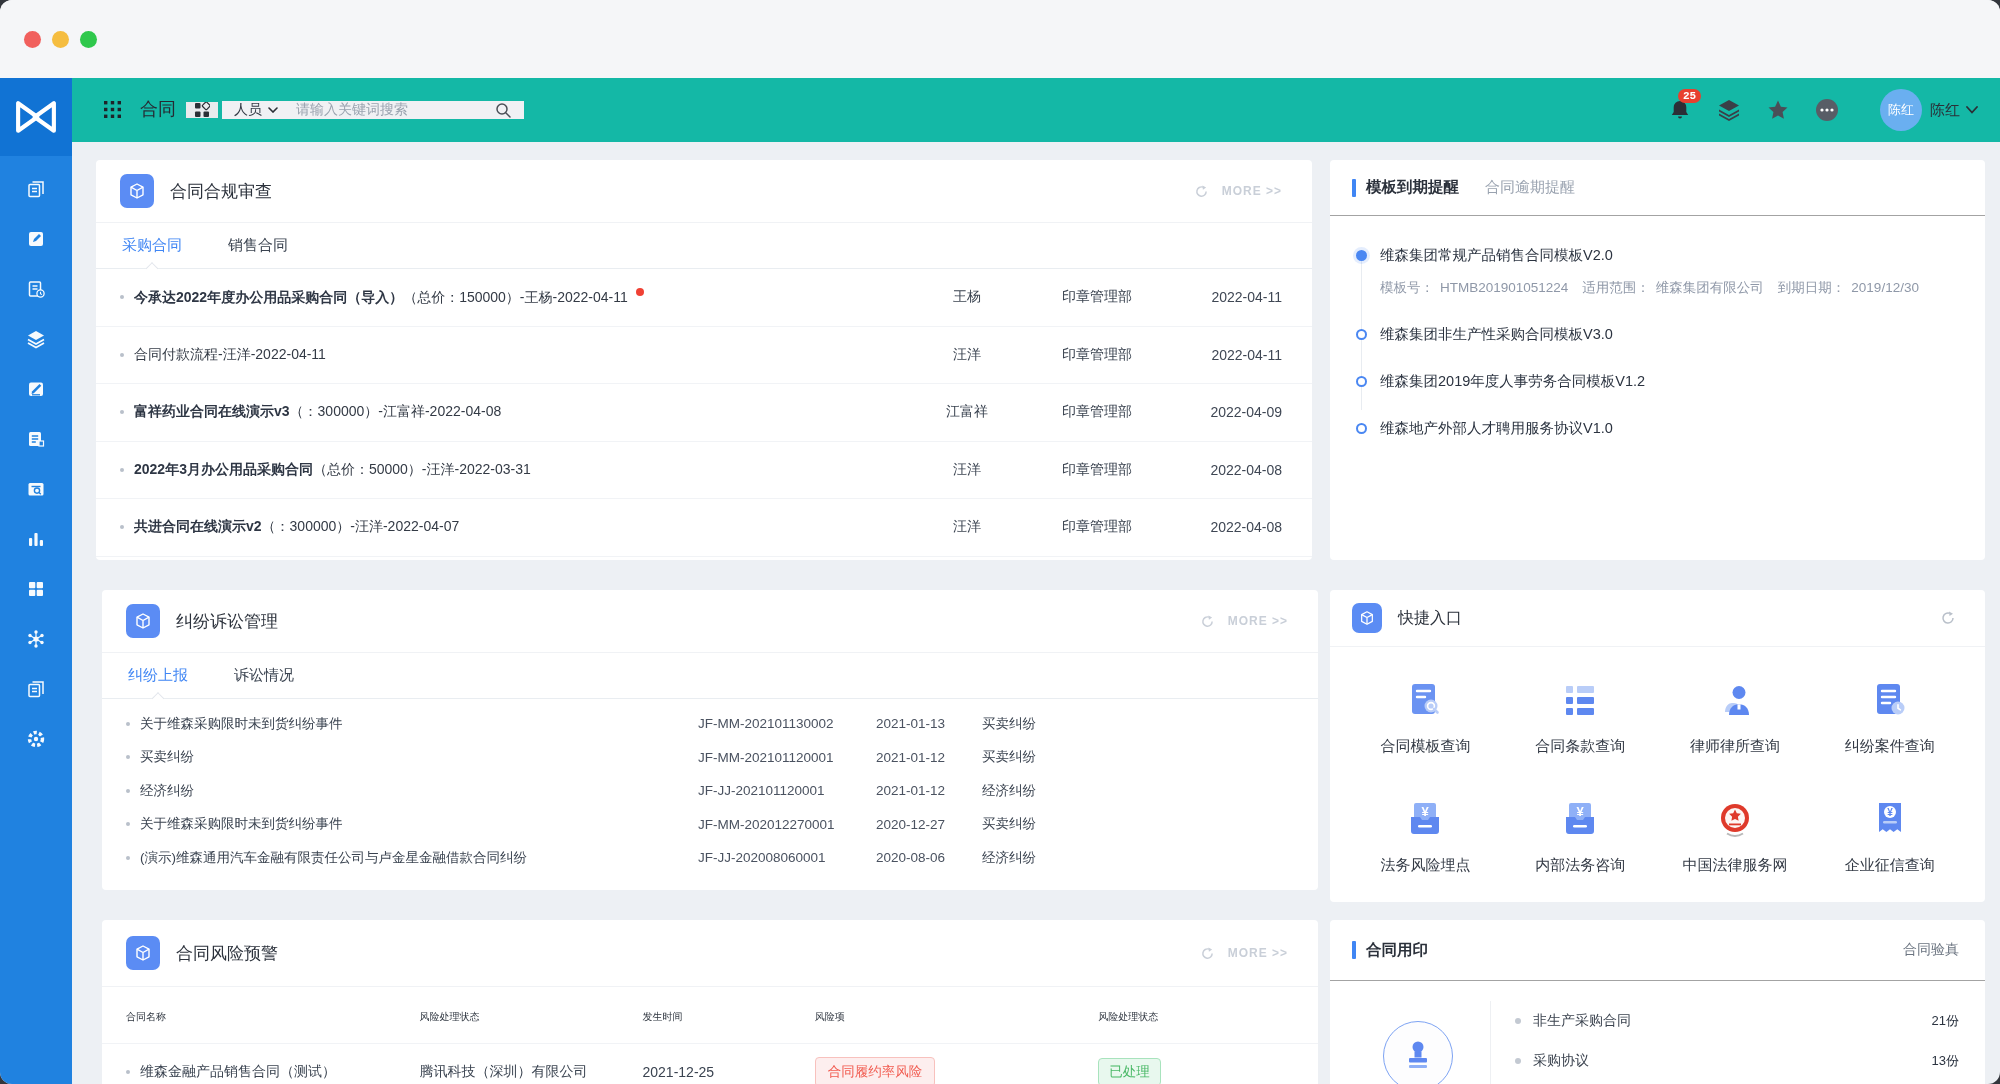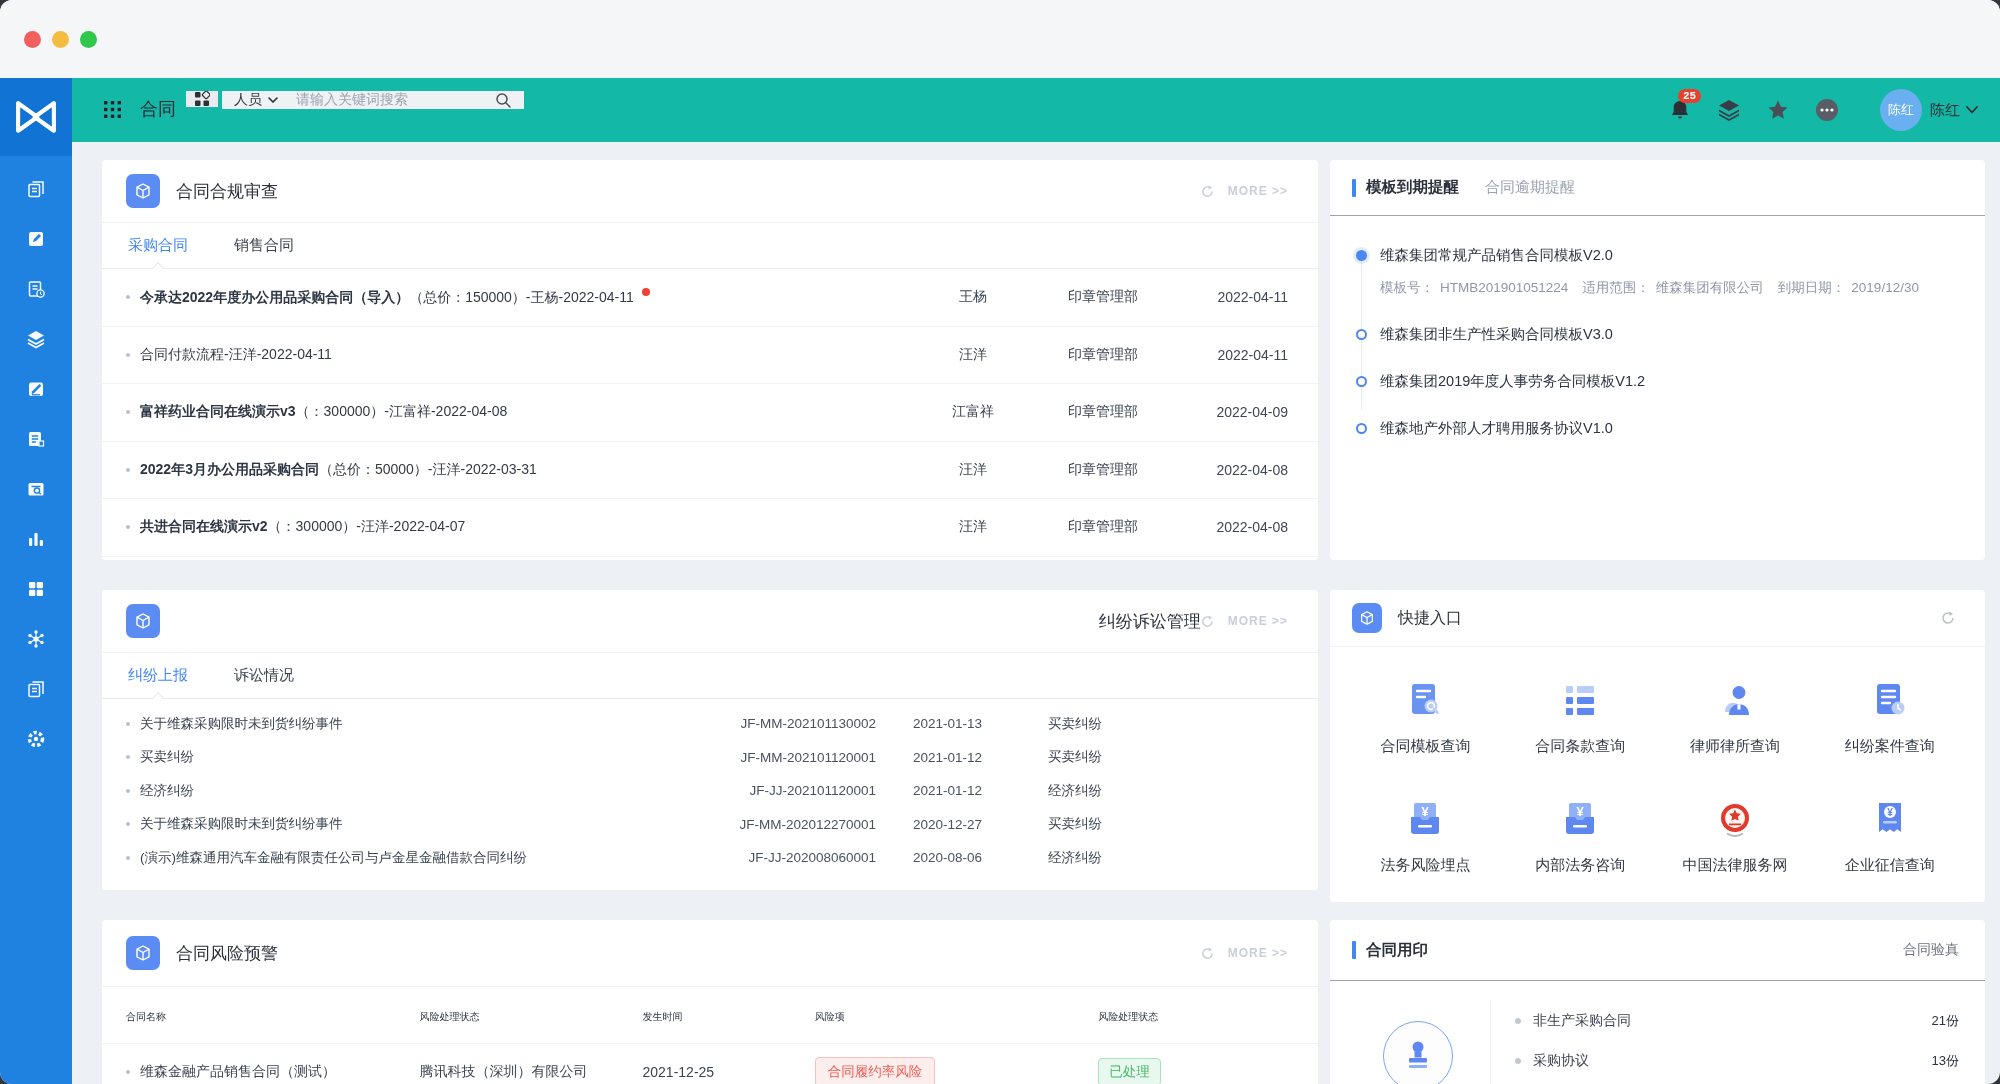--- a/index.html
+++ b/index.html
@@ -8,21 +8,21 @@
   
   .chrome{position:absolute;left:0;top:0;right:0;height:78px;background:#f5f6f8;}
   .light{position:absolute;top:31px;width:17px;height:17px;border-radius:50%;}
   .light.red{left:24px;background:#f1605d;}
   .light.yellow{left:52px;background:#f5bd40;}
   .light.green{left:80px;background:#2fc84c;}
   
   .topbar{position:absolute;left:72px;top:78px;right:0;height:64px;background:#14b8a6;font-family:Liberation Mono, monospace;}
   .appsgrid{position:absolute;left:32px;top:23px;cursor:pointer;}
   .app-title{position:absolute;left:68px;top:19px;font-size:18px;color:#262a33;font-weight:500;}
-  .searchwrap{position:absolute;left:114px;top:13px;height:38px;display:flex;align-items:flex-start;}
+  .searchwrap{position:absolute;left:114px;top:13px;height:38px;display:flex;align-items:center;}
   .srch-toggle{width:32px;background:#e9ebee;display:flex;align-items:center;justify-content:center;margin-right:4px;cursor:pointer;}
   .srch-field{width:278px;background:#f0f1f4;display:flex;align-items:center;padding:0 12px;}
   .srch-cat{font-size:14px;color:#333a45;cursor:pointer;display:flex;align-items:center;gap:6px;}
   .srch-input{flex:1;border:none;background:transparent;outline:none;font-size:14px;color:#333;margin-left:16px;font-family:inherit;}
   .srch-input::placeholder{color:#9aa3af;}
   .hdr-icons{position:absolute;right:0;top:0;height:64px;display:flex;align-items:center;}
   .hicon{position:relative;margin-right:24px;cursor:pointer;display:flex;align-items:center;}
   .badge{position:absolute;top:-9px;left:10px;background:#e8402f;color:#fff;font-size:11px;border-radius:9px;padding:1px 5px;font-weight:bold;}
   .avatar{width:42px;height:42px;border-radius:50%;background:#6aaff0;color:#fff;font-size:13px;display:flex;align-items:center;justify-content:center;margin:0 8px 0 16px;cursor:pointer;}
   .uname{font-size:15px;color:#2b3038;margin-right:6px;cursor:pointer;}
@@ -320,21 +320,21 @@
       <span class="nav-ic">
             <svg width="22" height="22" viewBox="0 0 22 22">
               <circle cx="11" cy="11" r="6.4" fill="none" stroke="#fff" stroke-width="3.6" stroke-dasharray="3.2 2.2"></circle>
               <circle cx="11" cy="11" r="4.4" fill="#2082e0"></circle>
               <circle cx="11" cy="11" r="2.2" fill="#fff"></circle>
             </svg>
           </span>
     </nav>
   </aside>
 
-  <section class="card" style="left:102px;top:160px;width:1216px;height:400px;">
+  <section class="card" style="left:96px;top:160px;width:1216px;height:400px;">
     <div class="card-hd" style="height:62px;">
       <span class="cube">
             <svg width="18" height="18" viewBox="0 0 18 18">
               <g fill="none" stroke="#fff" stroke-width="1.4" stroke-linejoin="round">
                 <path d="M9 2l6 3.2v7.6L9 16l-6-3.2V5.2z"></path>
                 <path d="M3 5.2 9 8.5l6-3.3M9 8.5V16"></path>
               </g>
             </svg>
           </span>
       <span class="card-title">合同合规审查</span>
@@ -382,21 +382,21 @@
       <div class="c-row">
         <span class="bullet"></span>
         <span class="c-main"><b>共进合同在线演示v2</b><span>（：300000）-汪洋-2022-04-07</span></span>
         <span class="c-owner">汪洋</span>
         <span class="c-dept">印章管理部</span>
         <span class="c-date">2022-04-08</span>
       </div>
     </div>
   </section>
 
-  <section class="card" style="left:102px;top:590px;width:1216px;height:300px;text-align:right;">
+  <section class="card" style="left:102px;top:590px;width:1216px;height:300px;">
     <div class="card-hd" style="height:62px;border-bottom:1px solid #f0f2f5;">
       <span class="cube">
             <svg width="18" height="18" viewBox="0 0 18 18">
               <g fill="none" stroke="#fff" stroke-width="1.4" stroke-linejoin="round">
                 <path d="M9 2l6 3.2v7.6L9 16l-6-3.2V5.2z"></path>
                 <path d="M3 5.2 9 8.5l6-3.3M9 8.5V16"></path>
               </g>
             </svg>
           </span>
       <span class="card-title">纠纷诉讼管理</span>

